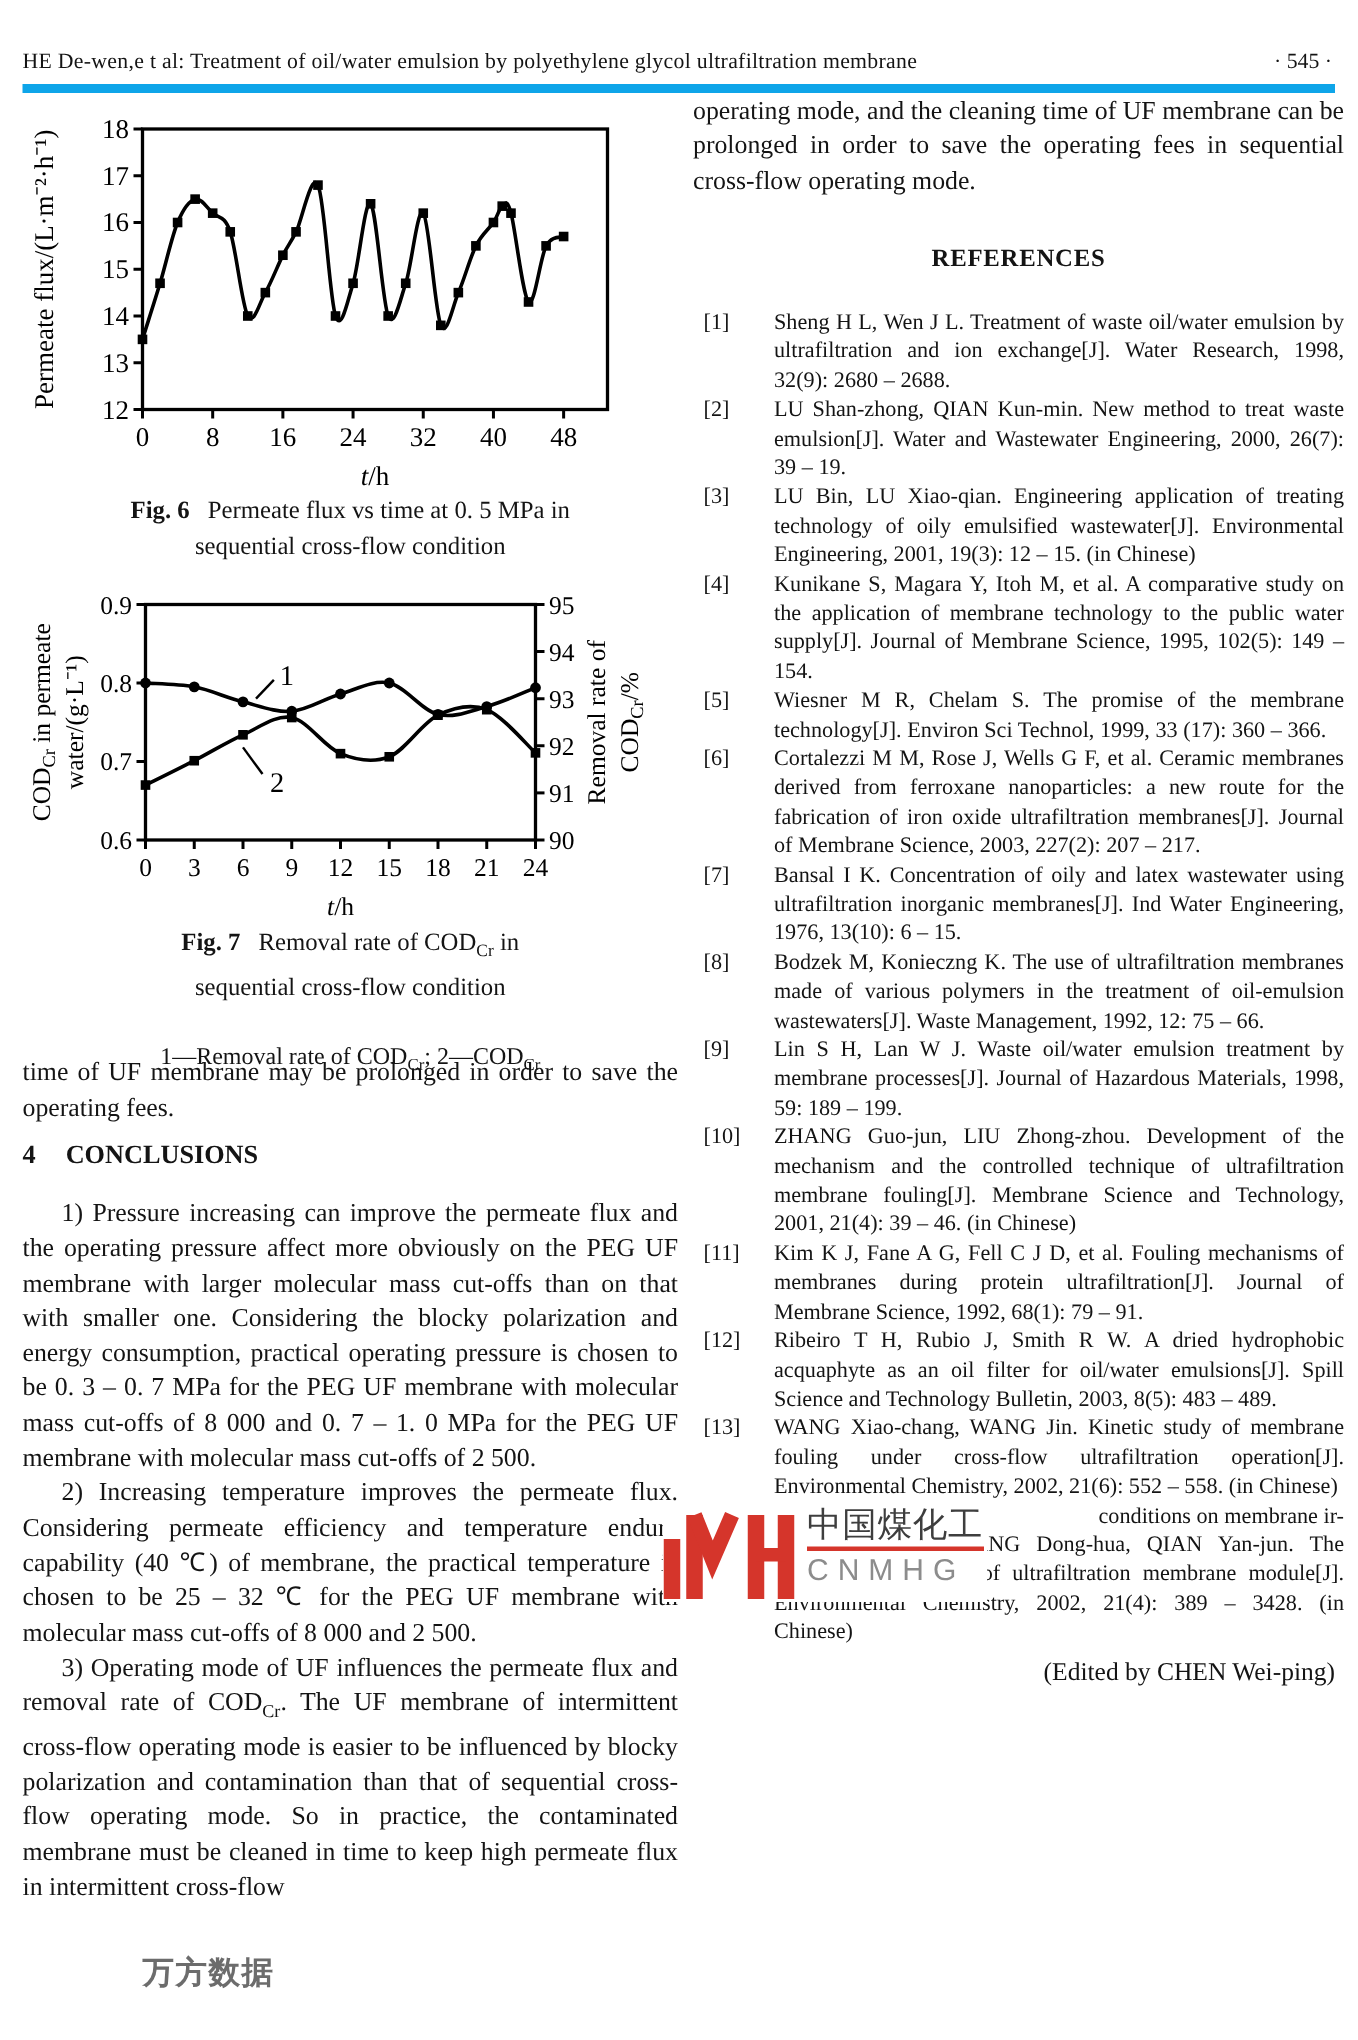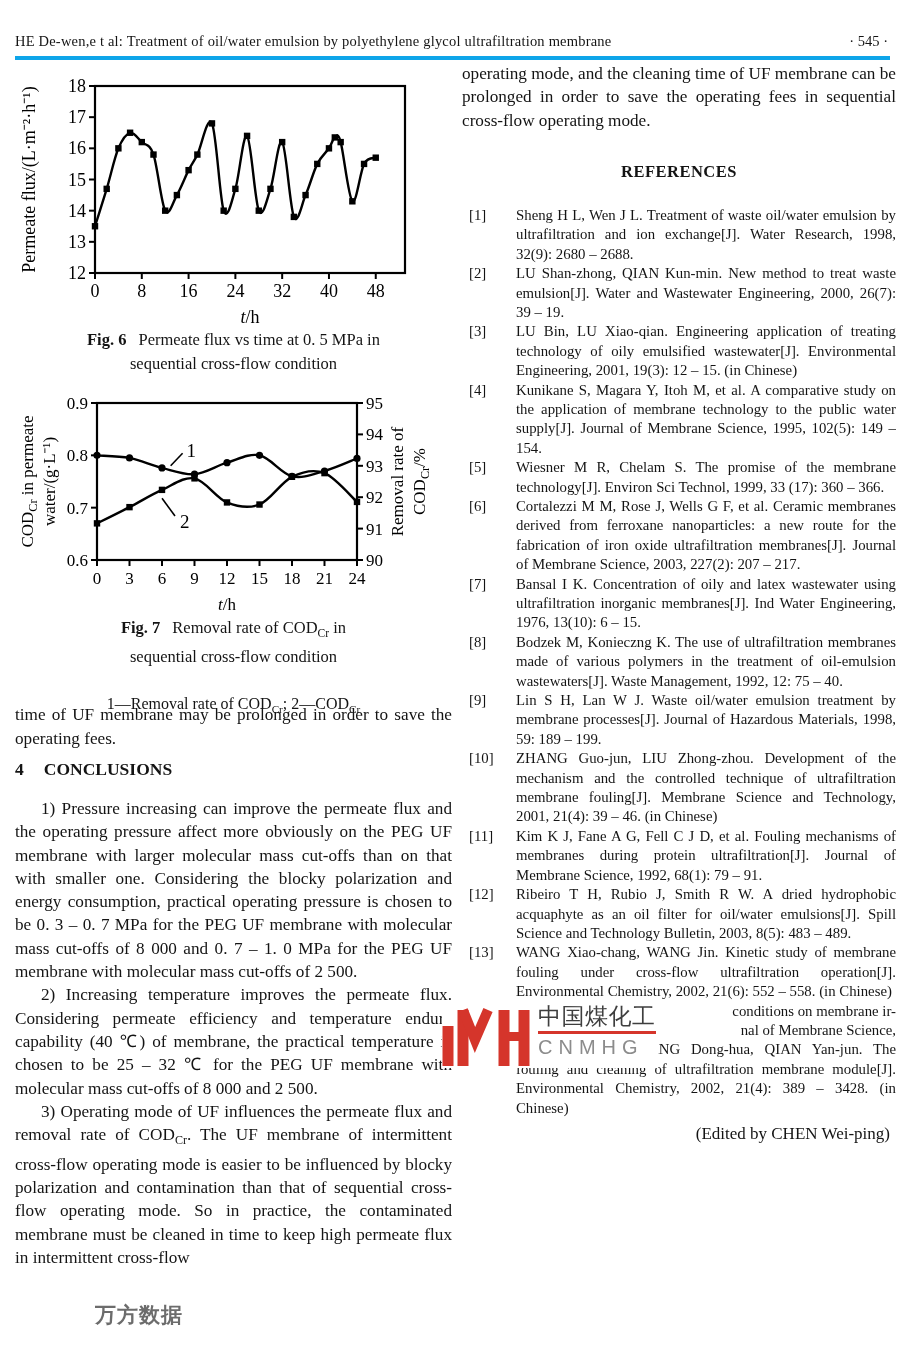--- a/index.html
+++ b/index.html
@@ -1,20 +1,20 @@
 <!DOCTYPE html>
 <html><head>
 <meta charset="utf-8">
 <style>
   html,body{margin:0;padding:0;background:#fff;}
   .page{position:relative;width:905px;height:1360px;background:#fff;overflow:hidden;
         font-family:"Liberation Serif",serif;color:#141414;}
   
   .header{position:absolute;left:15px;right:15px;top:20px;height:36px;
-          border-bottom:4px solid #0ea5e9;font-size:14.5px;}
+          border-bottom:6px solid #0ea5e9;font-size:14.5px;}
   .running-head{position:absolute;left:0;bottom:6px;letter-spacing:.2px;}
   .page-num{position:absolute;right:2px;bottom:6px;}
   
   .col-left{position:absolute;left:15px;top:60px;width:437px;}
   .col-right{position:absolute;left:462px;top:60px;width:434px;}
   figure{margin:0;position:absolute;left:0;}
   #fig6-wrap{top:0;}
   #fig7-wrap{top:330px;}
   .figcap{position:absolute;width:437px;text-align:center;font-size:16.5px;line-height:24px;}
   #fig6-cap{top:268px;}
@@ -242,21 +242,21 @@
         <div class="ref">
           <span class="refnum">[6]</span>
           <div>Cortalezzi M M, Rose J, Wells G F, et al. Ceramic membranes derived from ferroxane nanoparticles: a new route for the fabrication of iron oxide ultrafiltration membranes[J]. Journal of Membrane Science, 2003, 227(2): 207 – 217.</div>
         </div>
         <div class="ref">
           <span class="refnum">[7]</span>
           <div>Bansal I K. Concentration of oily and latex wastewater using ultrafiltration inorganic membranes[J]. Ind Water Engineering, 1976, 13(10): 6 – 15.</div>
         </div>
         <div class="ref">
           <span class="refnum">[8]</span>
-          <div>Bodzek M, Konieczng K. The use of ultrafiltration membranes made of various polymers in the treatment of oil-emulsion wastewaters[J]. Waste Management, 1992, 12: 75 – 40.</div>
+          <div>Bodzek M, Konieczng K. The use of ultrafiltration membranes made of various polymers in the treatment of oil-emulsion wastewaters[J]. Waste Management, 1992, 12: 75 – 66.</div>
         </div>
         <div class="ref">
           <span class="refnum">[9]</span>
           <div>Lin S H, Lan W J. Waste oil/water emulsion treatment by membrane processes[J]. Journal of Hazardous Materials, 1998, 59: 189 – 199.</div>
         </div>
         <div class="ref">
           <span class="refnum">[10]</span>
           <div>ZHANG Guo-jun, LIU Zhong-zhou. Development of the mechanism and the controlled technique of ultrafiltration membrane fouling[J]. Membrane Science and Technology, 2001, 21(4): 39 – 46. (in Chinese)</div>
         </div>
         <div class="ref">
@@ -267,21 +267,20 @@
           <span class="refnum">[12]</span>
           <div>Ribeiro T H, Rubio J, Smith R W. A dried hydrophobic acquaphyte as an oil filter for oil/water emulsions[J]. Spill Science and Technology Bulletin, 2003, 8(5): 483 – 489.</div>
         </div>
         <div class="ref">
           <span class="refnum">[13]</span>
           <div>WANG Xiao-chang, WANG Jin. Kinetic study of membrane fouling under cross-flow ultrafiltration operation[J]. Environmental Chemistry, 2002, 21(6): 552 – 558. (in Chinese)</div>
         </div>
         <div class="ref">
           <span class="refnum">[14]</span>
           <div class="line-right">conditions on membrane ir-</div>
-          <div class="line-right">nal of Membrane Science,</div>
           <div class="logo">
             <svg class="logo-mark" width="90" height="60" viewBox="0 0 90 60">
               <g stroke="#d5352b" stroke-width="11" fill="none">
                 <path d="M6,20 V60"></path>
                 <path d="M21,4 V60"></path>
               </g>
               <path d="M21,4 L33,34 L46,4" stroke="#d5352b" stroke-width="10" fill="none"></path>
               <g stroke="#d5352b" stroke-width="11" fill="none">
                 <path d="M62,4 V60"></path>
                 <path d="M82,4 V60"></path>

